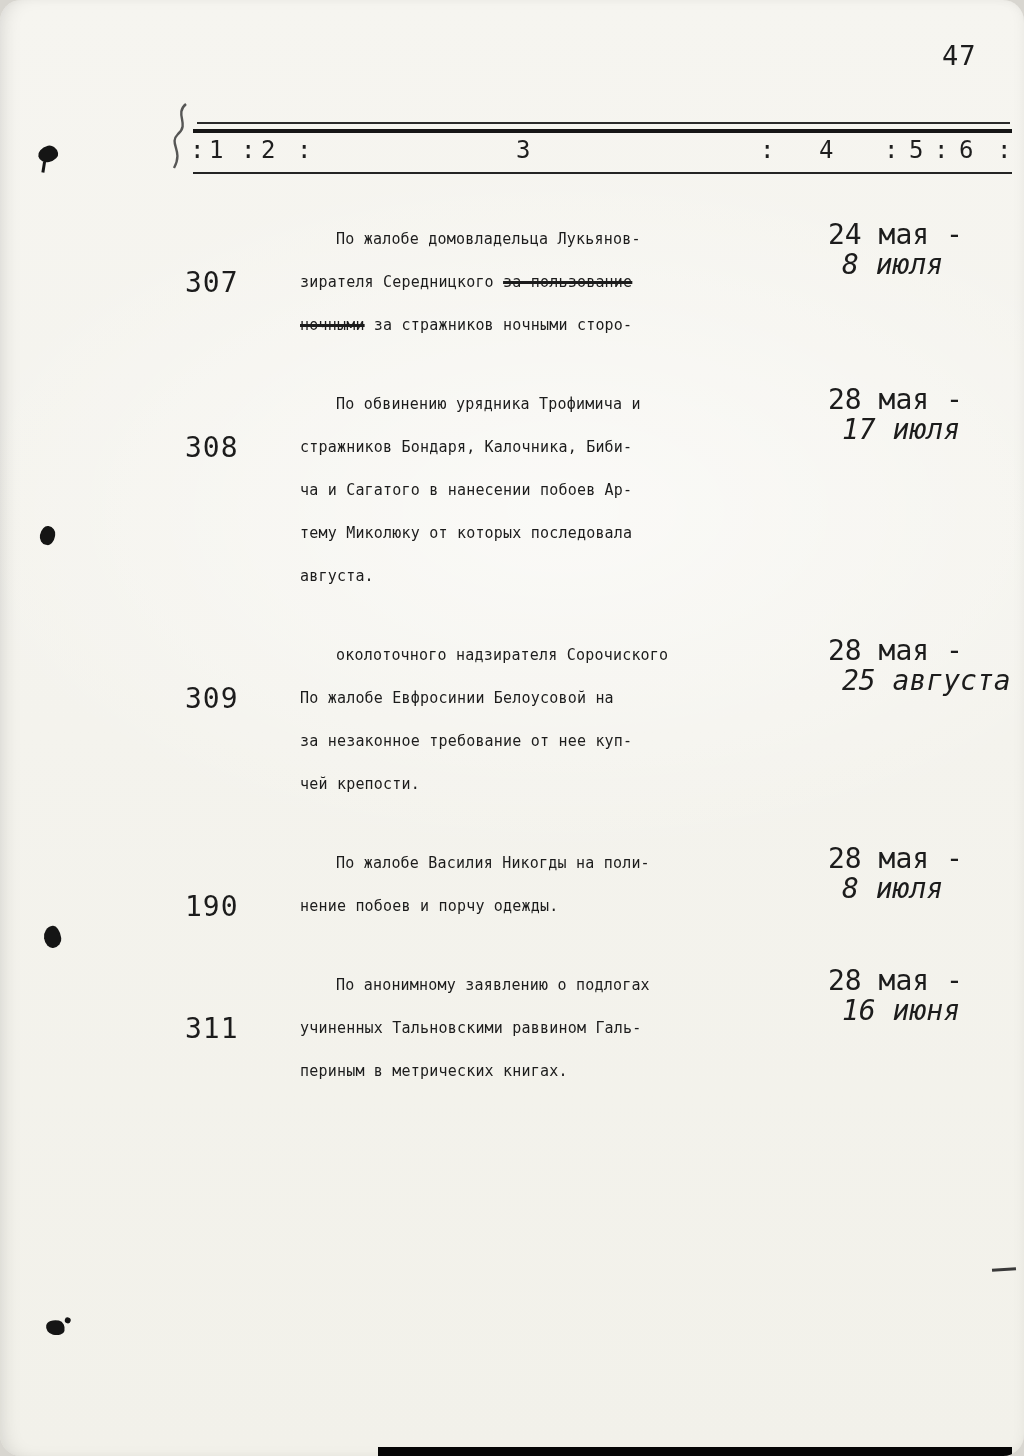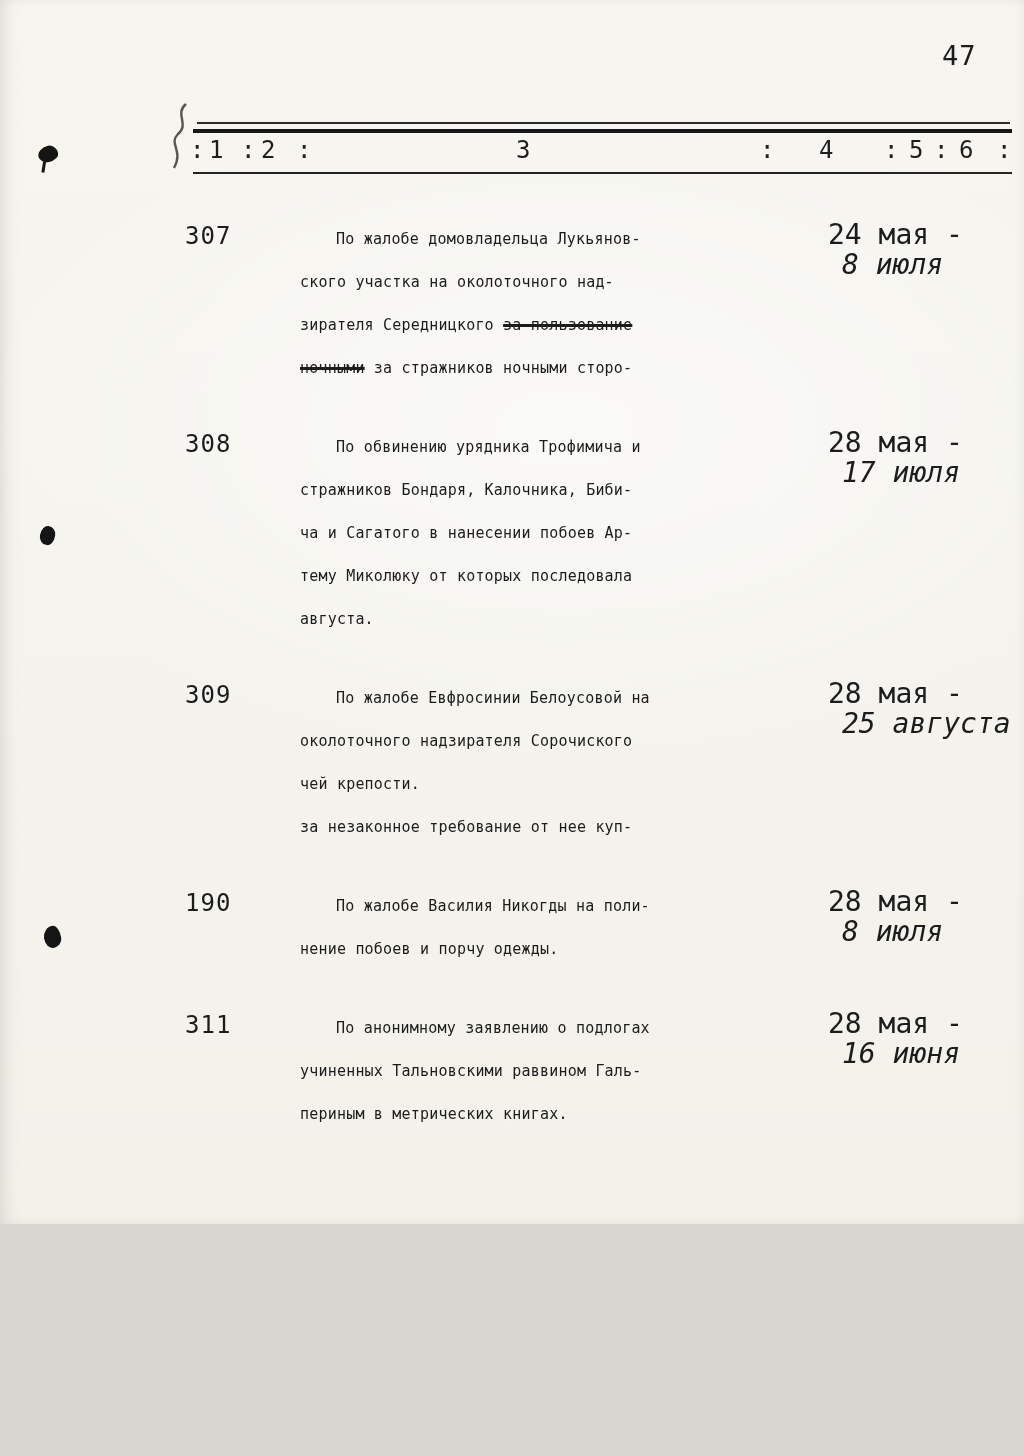--- a/index.html
+++ b/index.html
@@ -3,29 +3,30 @@
 <meta charset="utf-8">
 <style>
   html, body {
     margin: 0;
     padding: 0;
     background: #d8d6d0;
   }
   .page {
     position: relative;
     width: 1024px;
-    height: 1224px;
+    height: 1456px;
     margin: 0 auto;
     background:
       radial-gradient(900px 500px at 55% 35%, rgba(255,255,255,0.55), rgba(255,255,255,0) 70%),
       linear-gradient(#f6f5f0, #f2f1ea);
     box-shadow: inset 10px 0 22px -12px rgba(0,0,0,0.18), inset -6px 0 16px -10px rgba(0,0,0,0.10);
     overflow: hidden;
     font-family: "DejaVu Sans Mono", "Liberation Mono", monospace;
     color: #1c1c1c;
+    border-radius: 21px;
   }
 
   
   .page-number {
     position: absolute;
     top: 40px;
     left: 942px;
     font-size: 27px;
     letter-spacing: 1px;
   }
@@ -64,23 +65,24 @@
     left: 185px;
     width: 828px;
   }
   .entry {
     display: flex;
     align-items: flex-start;
     margin-bottom: 36px;
   }
   .entry-num {
     width: 115px;
-    font-size: 24px;
+    font-size: 28px;
     letter-spacing: 1px;
     padding-top: 4px;
+    margin-top: 44px;
   }
   .entry-text {
     width: 522px;
     font-size: 15px;
     line-height: 43px;
     letter-spacing: 0.2px;
   }
   .entry-text .line:first-child { text-indent: 36px; }
   .struck {
     text-decoration: line-through;
@@ -157,21 +159,20 @@
     <span>:</span>
     <span>6</span>
     <span>:</span>
   </div>
 
   <div class="entries" id="entries">
       <div class="entry">
         <div class="entry-num">307</div>
         <div class="entry-text">
           <div class="line"><span>По жалобе домовладельца Лукьянов-</span></div>
-          <div class="line"><span>ского участка на околоточного над-</span></div>
           <div class="line"><span>зирателя Середницкого </span><span class="struck">за пользование</span></div>
           <div class="line"><span class="struck">ночными</span><span> за стражников ночными сторо-</span></div>
         </div>
         <div class="entry-dates">
           <div class="date-from">24 мая -</div>
           <div class="date-to">8 июля</div>
         </div>
       </div>
       <div class="entry">
         <div class="entry-num">308</div>
@@ -183,24 +184,24 @@
           <div class="line"><span>августа.</span></div>
         </div>
         <div class="entry-dates">
           <div class="date-from">28 мая -</div>
           <div class="date-to">17 июля</div>
         </div>
       </div>
       <div class="entry">
         <div class="entry-num">309</div>
         <div class="entry-text">
+          <div class="line"><span>околоточного надзирателя Сорочиского</span></div>
           <div class="line"><span>По жалобе Евфросинии Белоусовой на</span></div>
-          <div class="line"><span>околоточного надзирателя Сорочиского</span></div>
+          <div class="line"><span>за незаконное требование от нее куп-</span></div>
           <div class="line"><span>чей крепости.</span></div>
-          <div class="line"><span>за незаконное требование от нее куп-</span></div>
         </div>
         <div class="entry-dates">
           <div class="date-from">28 мая -</div>
           <div class="date-to">25 августа</div>
         </div>
       </div>
       <div class="entry">
         <div class="entry-num">190</div>
         <div class="entry-text">
           <div class="line"><span>По жалобе Василия Никогды на поли-</span></div>

